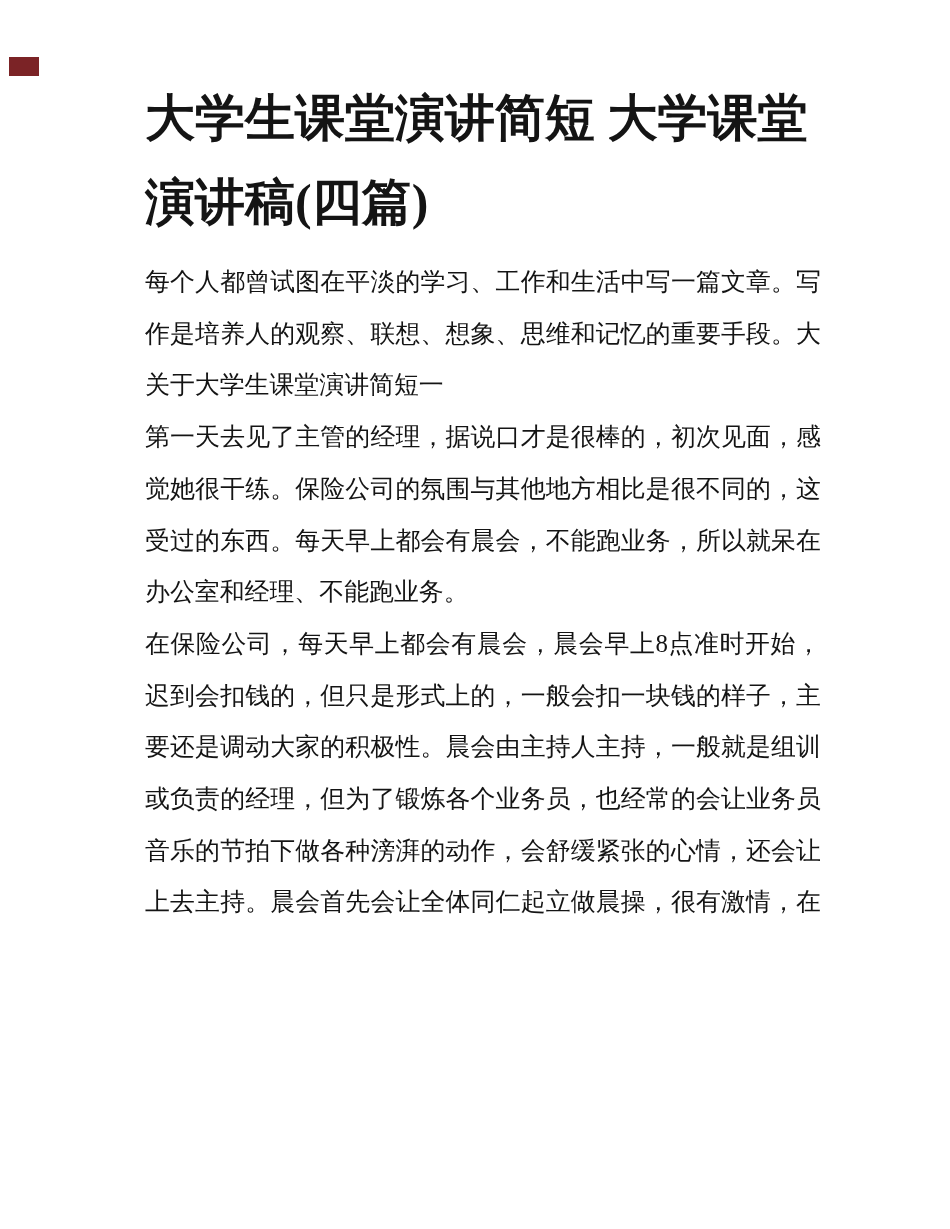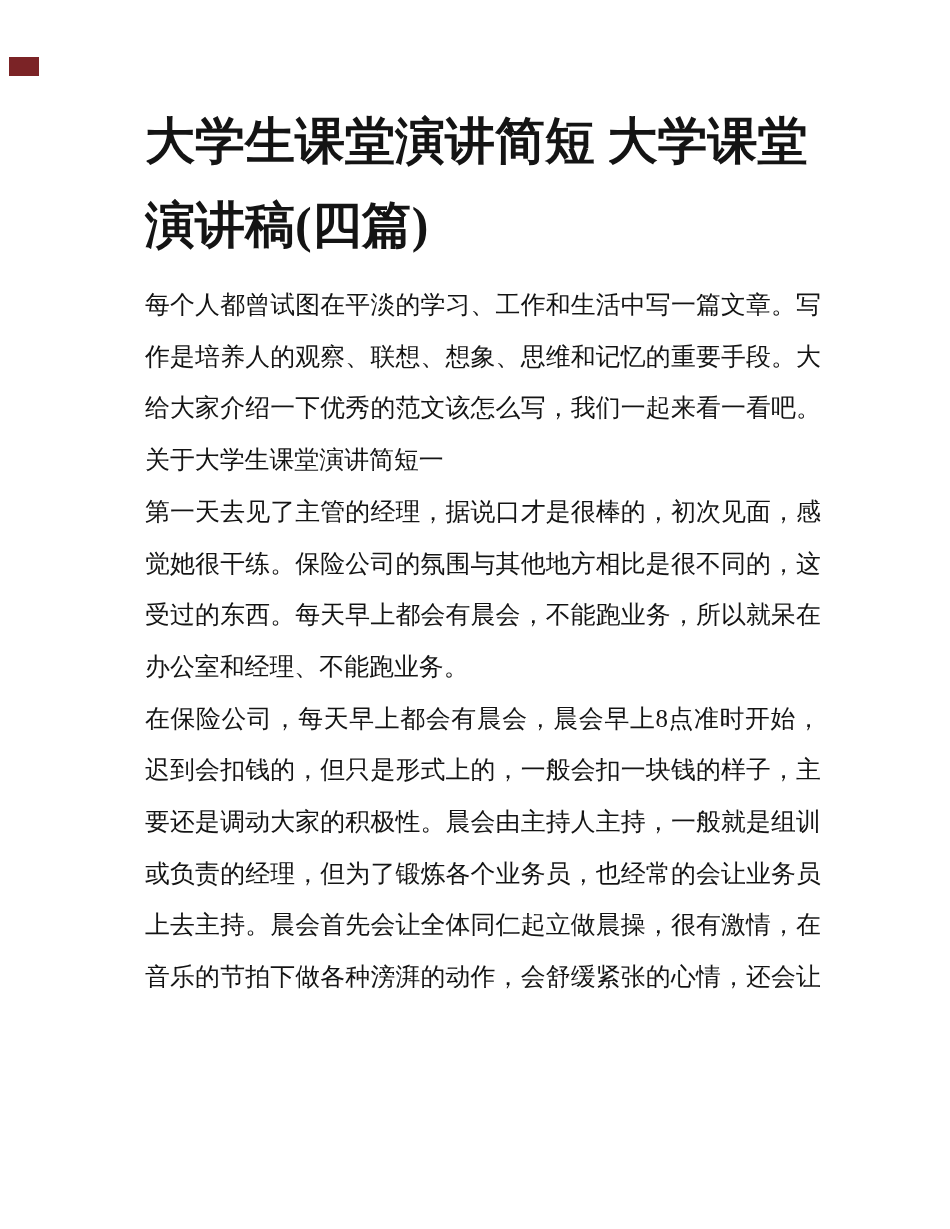--- a/index.html
+++ b/index.html
@@ -20,21 +20,21 @@
     position: absolute;
     left: 9px;
     top: 57px;
     width: 30px;
     height: 19px;
     background: #7b2326;
   }
   .content {
     position: absolute;
     left: 145px;
-    top: 99px;
+    top: 76px;
     width: 676px;
   }
   .doc-title {
     font-size: 50px;
     font-weight: bold;
     line-height: 84px;
     white-space: nowrap;
   }
   .body-text {
     margin-top: 12px;
@@ -58,27 +58,26 @@
 <div class="page" style="background: rgb(255, 255, 255); color: rgb(20, 20, 20);">
   <div class="marker" style="background: rgb(123, 35, 38);"></div>
   <div class="content">
     <div class="doc-title">
       <div>大学生课堂演讲简短 大学课堂</div>
       <div>演讲稿(四篇)</div>
     </div>
     <div class="body-text">
         <div class="body-line full">每个人都曾试图在平淡的学习、工作和生活中写一篇文章。写</div>
         <div class="body-line full">作是培养人的观察、联想、想象、思维和记忆的重要手段。大</div>
-        <div class="body-line full">给大家介绍一下优秀的范文该怎么写，我们一起来看一看吧。</div>
         <div class="body-line">关于大学生课堂演讲简短一</div>
         <div class="body-line full">第一天去见了主管的经理，据说口才是很棒的，初次见面，感</div>
         <div class="body-line full">觉她很干练。保险公司的氛围与其他地方相比是很不同的，这</div>
         <div class="body-line full">受过的东西。每天早上都会有晨会，不能跑业务，所以就呆在</div>
         <div class="body-line">办公室和经理、不能跑业务。</div>
         <div class="body-line full">在保险公司，每天早上都会有晨会，晨会早上8点准时开始，</div>
         <div class="body-line full">迟到会扣钱的，但只是形式上的，一般会扣一块钱的样子，主</div>
         <div class="body-line full">要还是调动大家的积极性。晨会由主持人主持，一般就是组训</div>
         <div class="body-line full">或负责的经理，但为了锻炼各个业务员，也经常的会让业务员</div>
+        <div class="body-line full">音乐的节拍下做各种滂湃的动作，会舒缓紧张的心情，还会让</div>
         <div class="body-line full">上去主持。晨会首先会让全体同仁起立做晨操，很有激情，在</div>
-        <div class="body-line full">音乐的节拍下做各种滂湃的动作，会舒缓紧张的心情，还会让</div>
       </div>
   </div>
 </div>
 
 </body></html>

